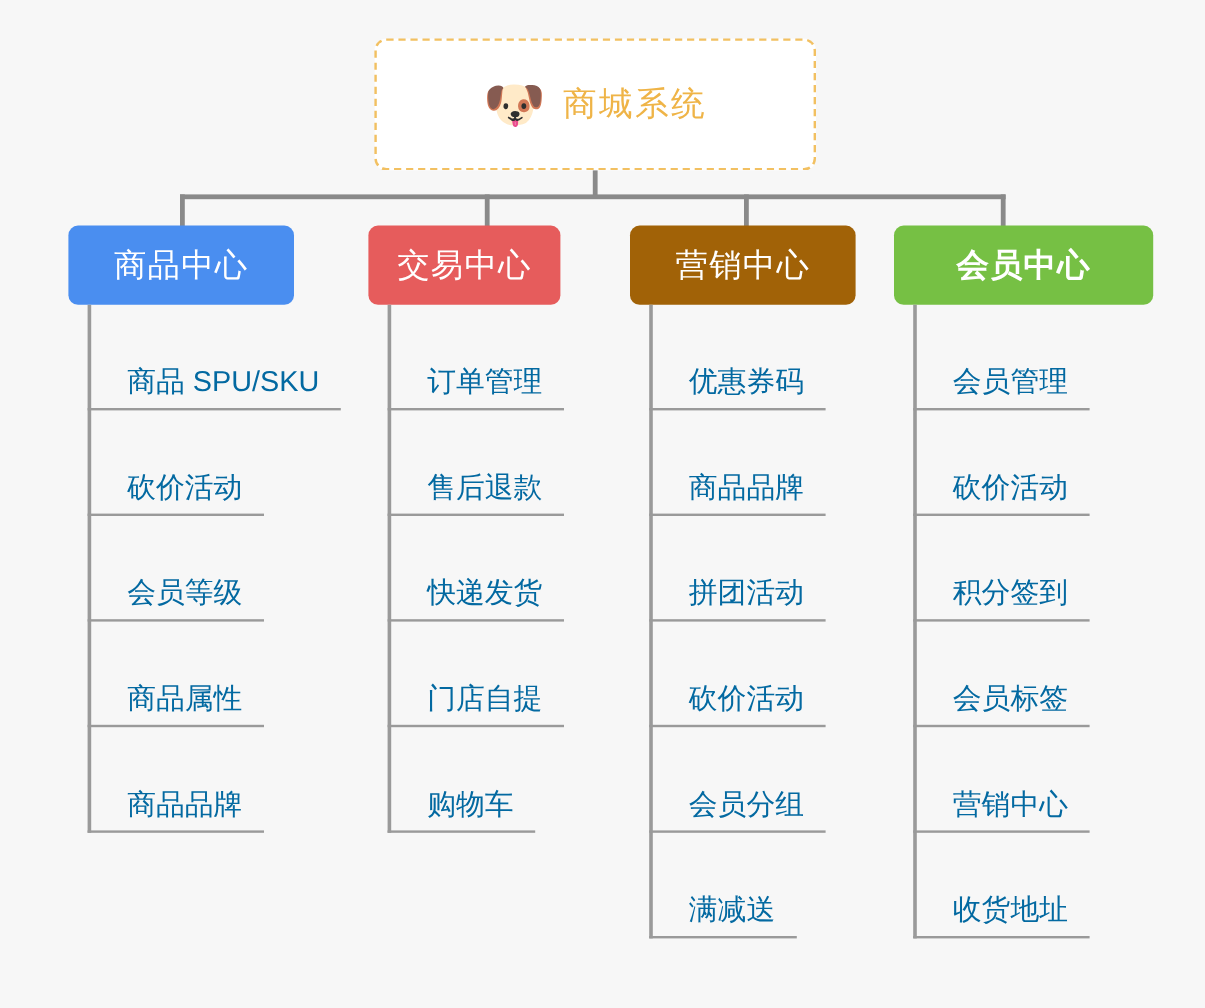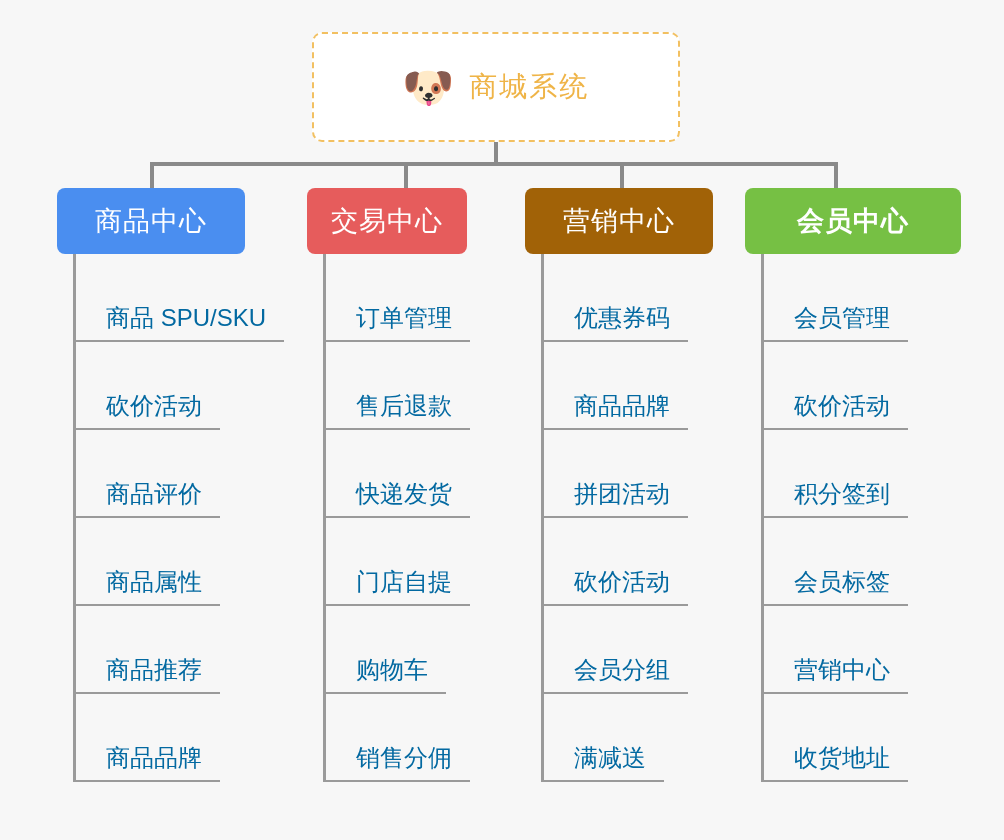--- a/index.html
+++ b/index.html
@@ -134,27 +134,24 @@
   <div class="column" id="col-0">
     <div class="branch-header" style="background: rgb(74, 142, 240);">商品中心</div>
     <div class="items">
       <div class="item">
           <span class="item-label">商品 SPU/SKU</span>
         </div>
       <div class="item">
           <span class="item-label">砍价活动</span>
         </div>
       <div class="item">
-          <span class="item-label">商品评价</span>
+          <span class="item-label">会员等级</span>
         </div>
       <div class="item">
           <span class="item-label">商品属性</span>
-        </div>
-      <div class="item">
-          <span class="item-label">商品推荐</span>
         </div>
       <div class="item">
           <span class="item-label">商品品牌</span>
         </div>
     </div>
   </div>
 
   <div class="column" id="col-1">
     <div class="branch-header" style="background: rgb(230, 92, 92);">交易中心</div>
     <div class="items">
@@ -166,23 +163,20 @@
         </div>
       <div class="item">
           <span class="item-label">快递发货</span>
         </div>
       <div class="item">
           <span class="item-label">门店自提</span>
         </div>
       <div class="item">
           <span class="item-label">购物车</span>
         </div>
-      <div class="item">
-          <span class="item-label">销售分佣</span>
-        </div>
     </div>
   </div>
 
   <div class="column" id="col-2">
     <div class="branch-header" style="background: #a16207;">营销中心</div>
     <div class="items">
       <div class="item">
           <span class="item-label">优惠券码</span>
         </div>
       <div class="item">

